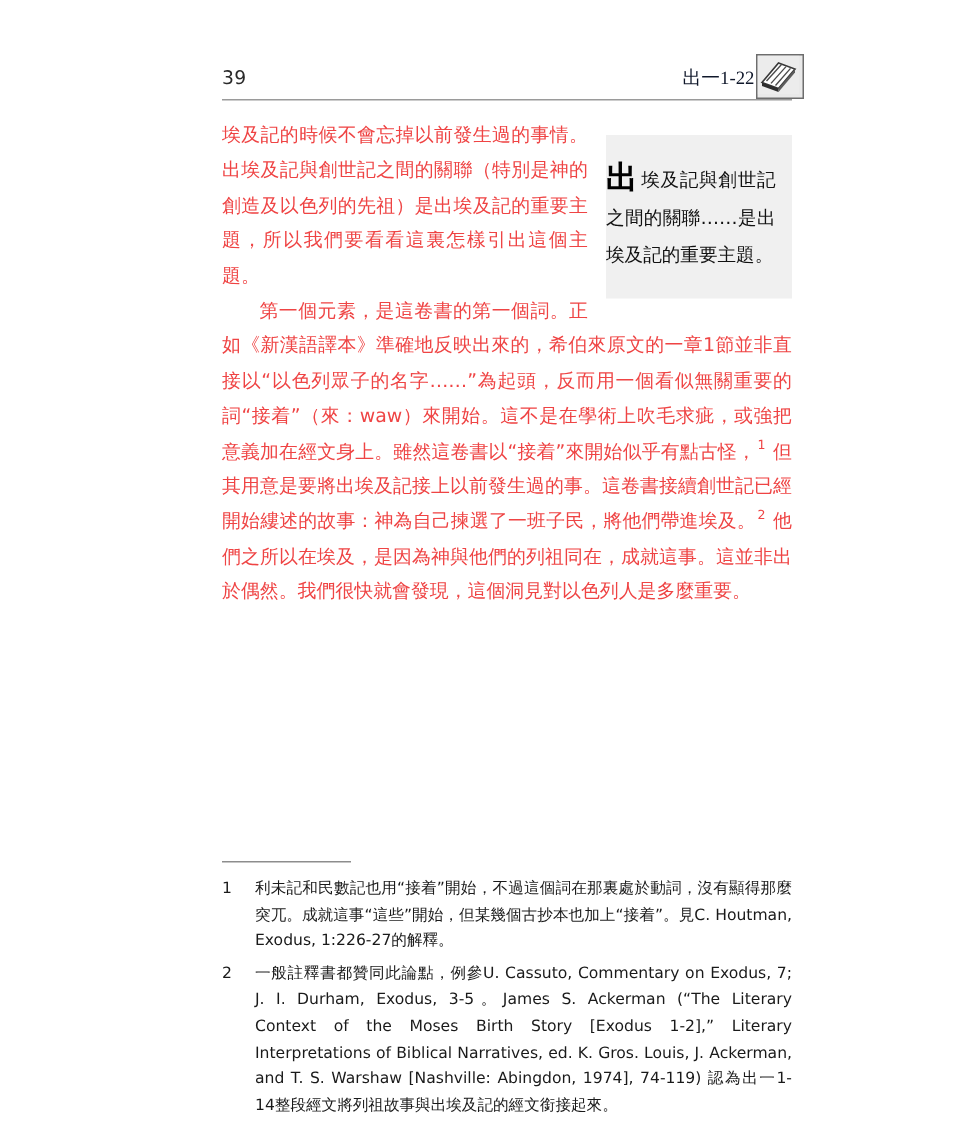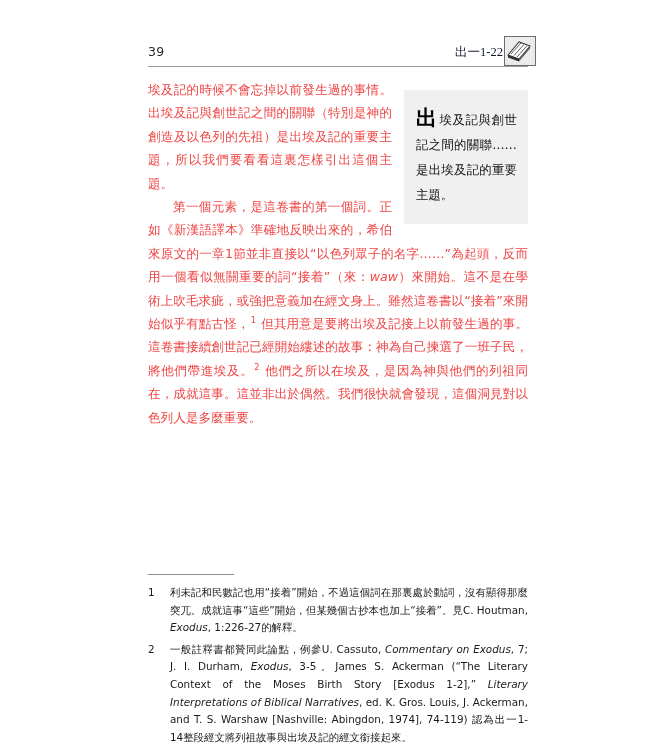--- a/index.html
+++ b/index.html
@@ -82,35 +82,35 @@
     margin: 0;
     font-size: 12.6px;
     line-height: 23.4px;
     text-align: justify;
     text-justify: inter-character;
     color: #ef4444;
     font-family: "DejaVu Sans", "Liberation Sans", sans-serif;
   }
   p.indent { text-indent: 25px; }
 
-  .it { font-style: italic; }
+  .it { }
   .bd { font-weight: bold; }
   sup.fn {
     font-size: 8.4px;
     vertical-align: super;
     line-height: 0;
     padding: 0 1px;
   }
 
   
   .callout {
     float: right;
     width: 124px;
     margin: 12px 0 10px 12px;
-    padding: 17px 11px 17px 12px;
+    padding: 17px 11px 17px 0;
     background: #f0f0f0;
     box-sizing: border-box;
     shape-outside: margin-box;
   }
   .callout-text {
     font-size: 12.4px;
     line-height: 25px;
     color: #111;
     text-align: justify;
     font-family: "DejaVu Sans", "Liberation Sans", sans-serif;

